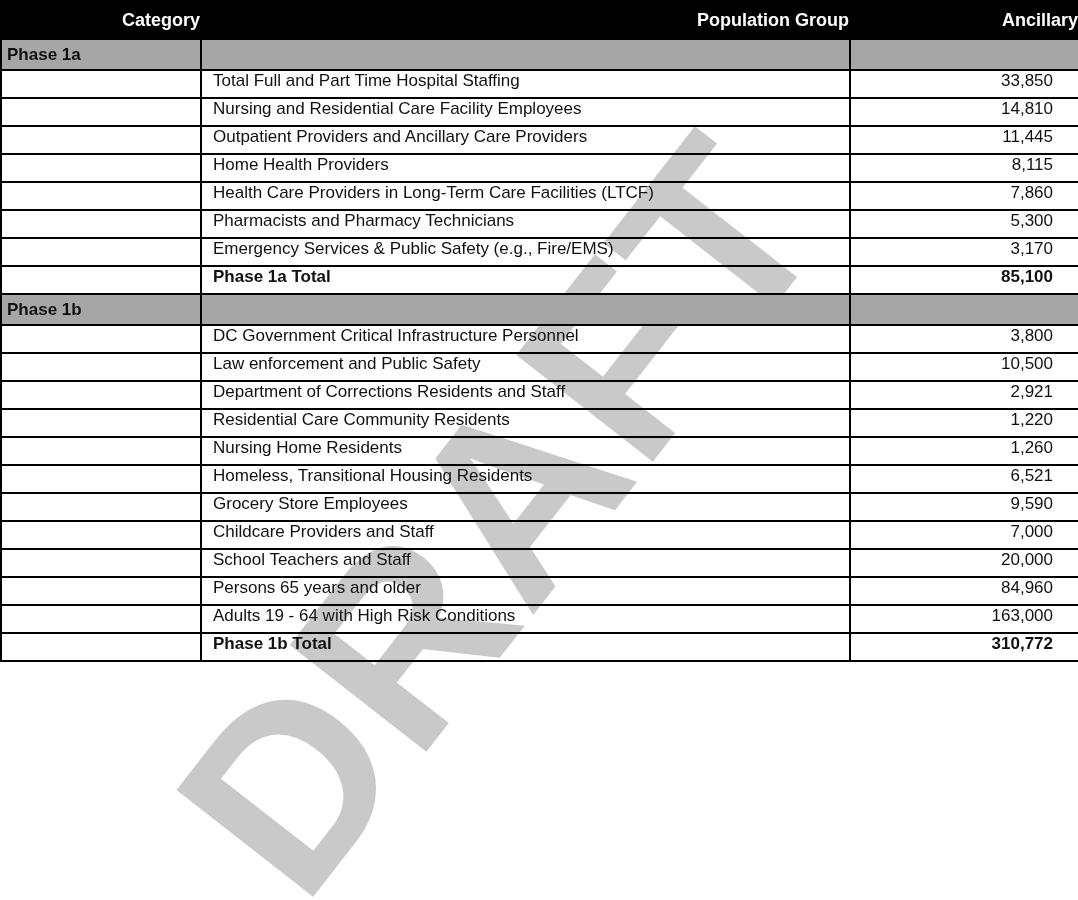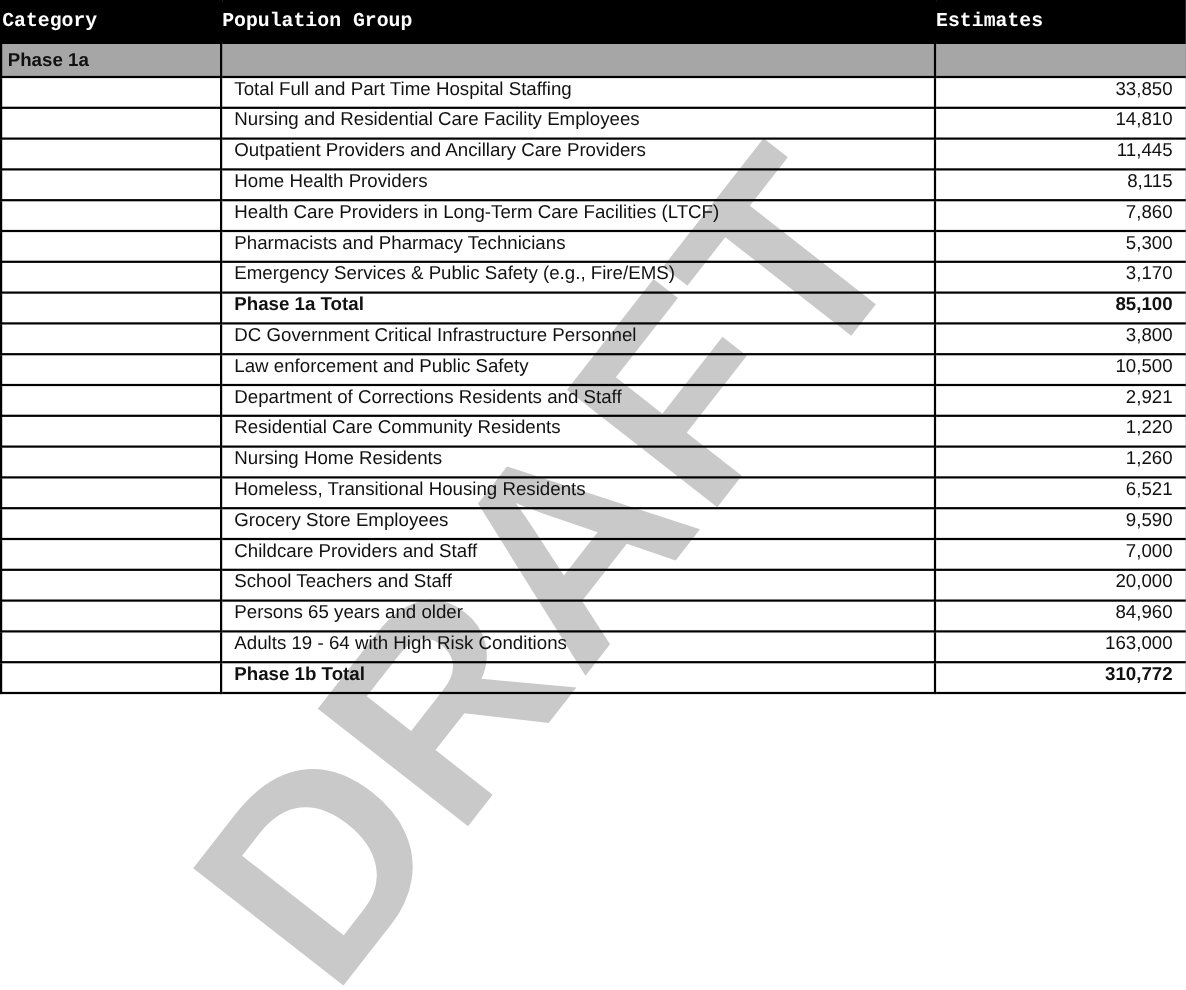--- a/index.html
+++ b/index.html
@@ -55,63 +55,62 @@
     padding:0;
     overflow:hidden;
     white-space:nowrap;
   }
   .pop-table thead tr{height:38px;}
   .pop-table thead th{
     background:var(--header-bg);
     color:var(--header-text);
     font-size:18px;
     font-weight:bold;
-    text-align:left;
+    text-align:right;
     vertical-align:middle;
     border-color:var(--border);
-    font-family:Liberation Mono, monospace;
   }
   tr.phase-row{height:31px;}
   tr.phase-row td{
     background:var(--phase-bg);
     font-size:17px;
     font-weight:bold;
     vertical-align:middle;
     margin-left:18px;
   }
   tr.phase-row td.cell-phase-label{padding-left:5px;text-align:left;}
   tr.data-row,tr.total-row{height:27px;}
   tr.data-row td,tr.total-row td{
     background:transparent;
     font-size:17px;
     vertical-align:bottom;
     padding-bottom:6px;
   }
   td.cell-group{text-align:left;padding-left:11px;}
-  td.cell-estimate{text-align:right;padding-right:12px;}
+  td.cell-estimate{text-align:right;padding-right:25px;}
   tr.total-row td{font-weight:bold;margin-top:46px;}
 </style>
 </head>
 <body>
 
 <div class="stage">
 
   <div class="watermark">DRAFT</div>
 
   <table class="pop-table">
     <colgroup>
       <col class="c-category">
       <col class="c-group">
       <col class="c-estimates">
     </colgroup>
     <thead>
       <tr>
         <th>Category</th>
         <th>Population Group</th>
-        <th>Estimates</th>
+        <th>Ancillary</th>
       </tr>
     </thead>
     <tbody>
         <tr class="phase-row">
           <td class="cell-phase-label">Phase 1a</td>
           <td class="cell-group"></td>
           <td class="cell-estimate"></td>
         </tr>
         <tr class="data-row">
           <td class="cell-category"></td>
@@ -146,20 +145,25 @@
         <tr class="data-row">
           <td class="cell-category"></td>
           <td class="cell-group">Emergency Services &amp; Public Safety (e.g., Fire/EMS)</td>
           <td class="cell-estimate">3,170</td>
         </tr>
         <tr class="total-row">
           <td class="cell-category"></td>
           <td class="cell-group">Phase 1a Total</td>
           <td class="cell-estimate">85,100</td>
         </tr>
+        <tr class="phase-row">
+          <td class="cell-phase-label">Phase 1b</td>
+          <td class="cell-group"></td>
+          <td class="cell-estimate"></td>
+        </tr>
         <tr class="data-row">
           <td class="cell-category"></td>
           <td class="cell-group">DC Government Critical Infrastructure Personnel</td>
           <td class="cell-estimate">3,800</td>
         </tr>
         <tr class="data-row">
           <td class="cell-category"></td>
           <td class="cell-group">Law enforcement and Public Safety</td>
           <td class="cell-estimate">10,500</td>
         </tr>

